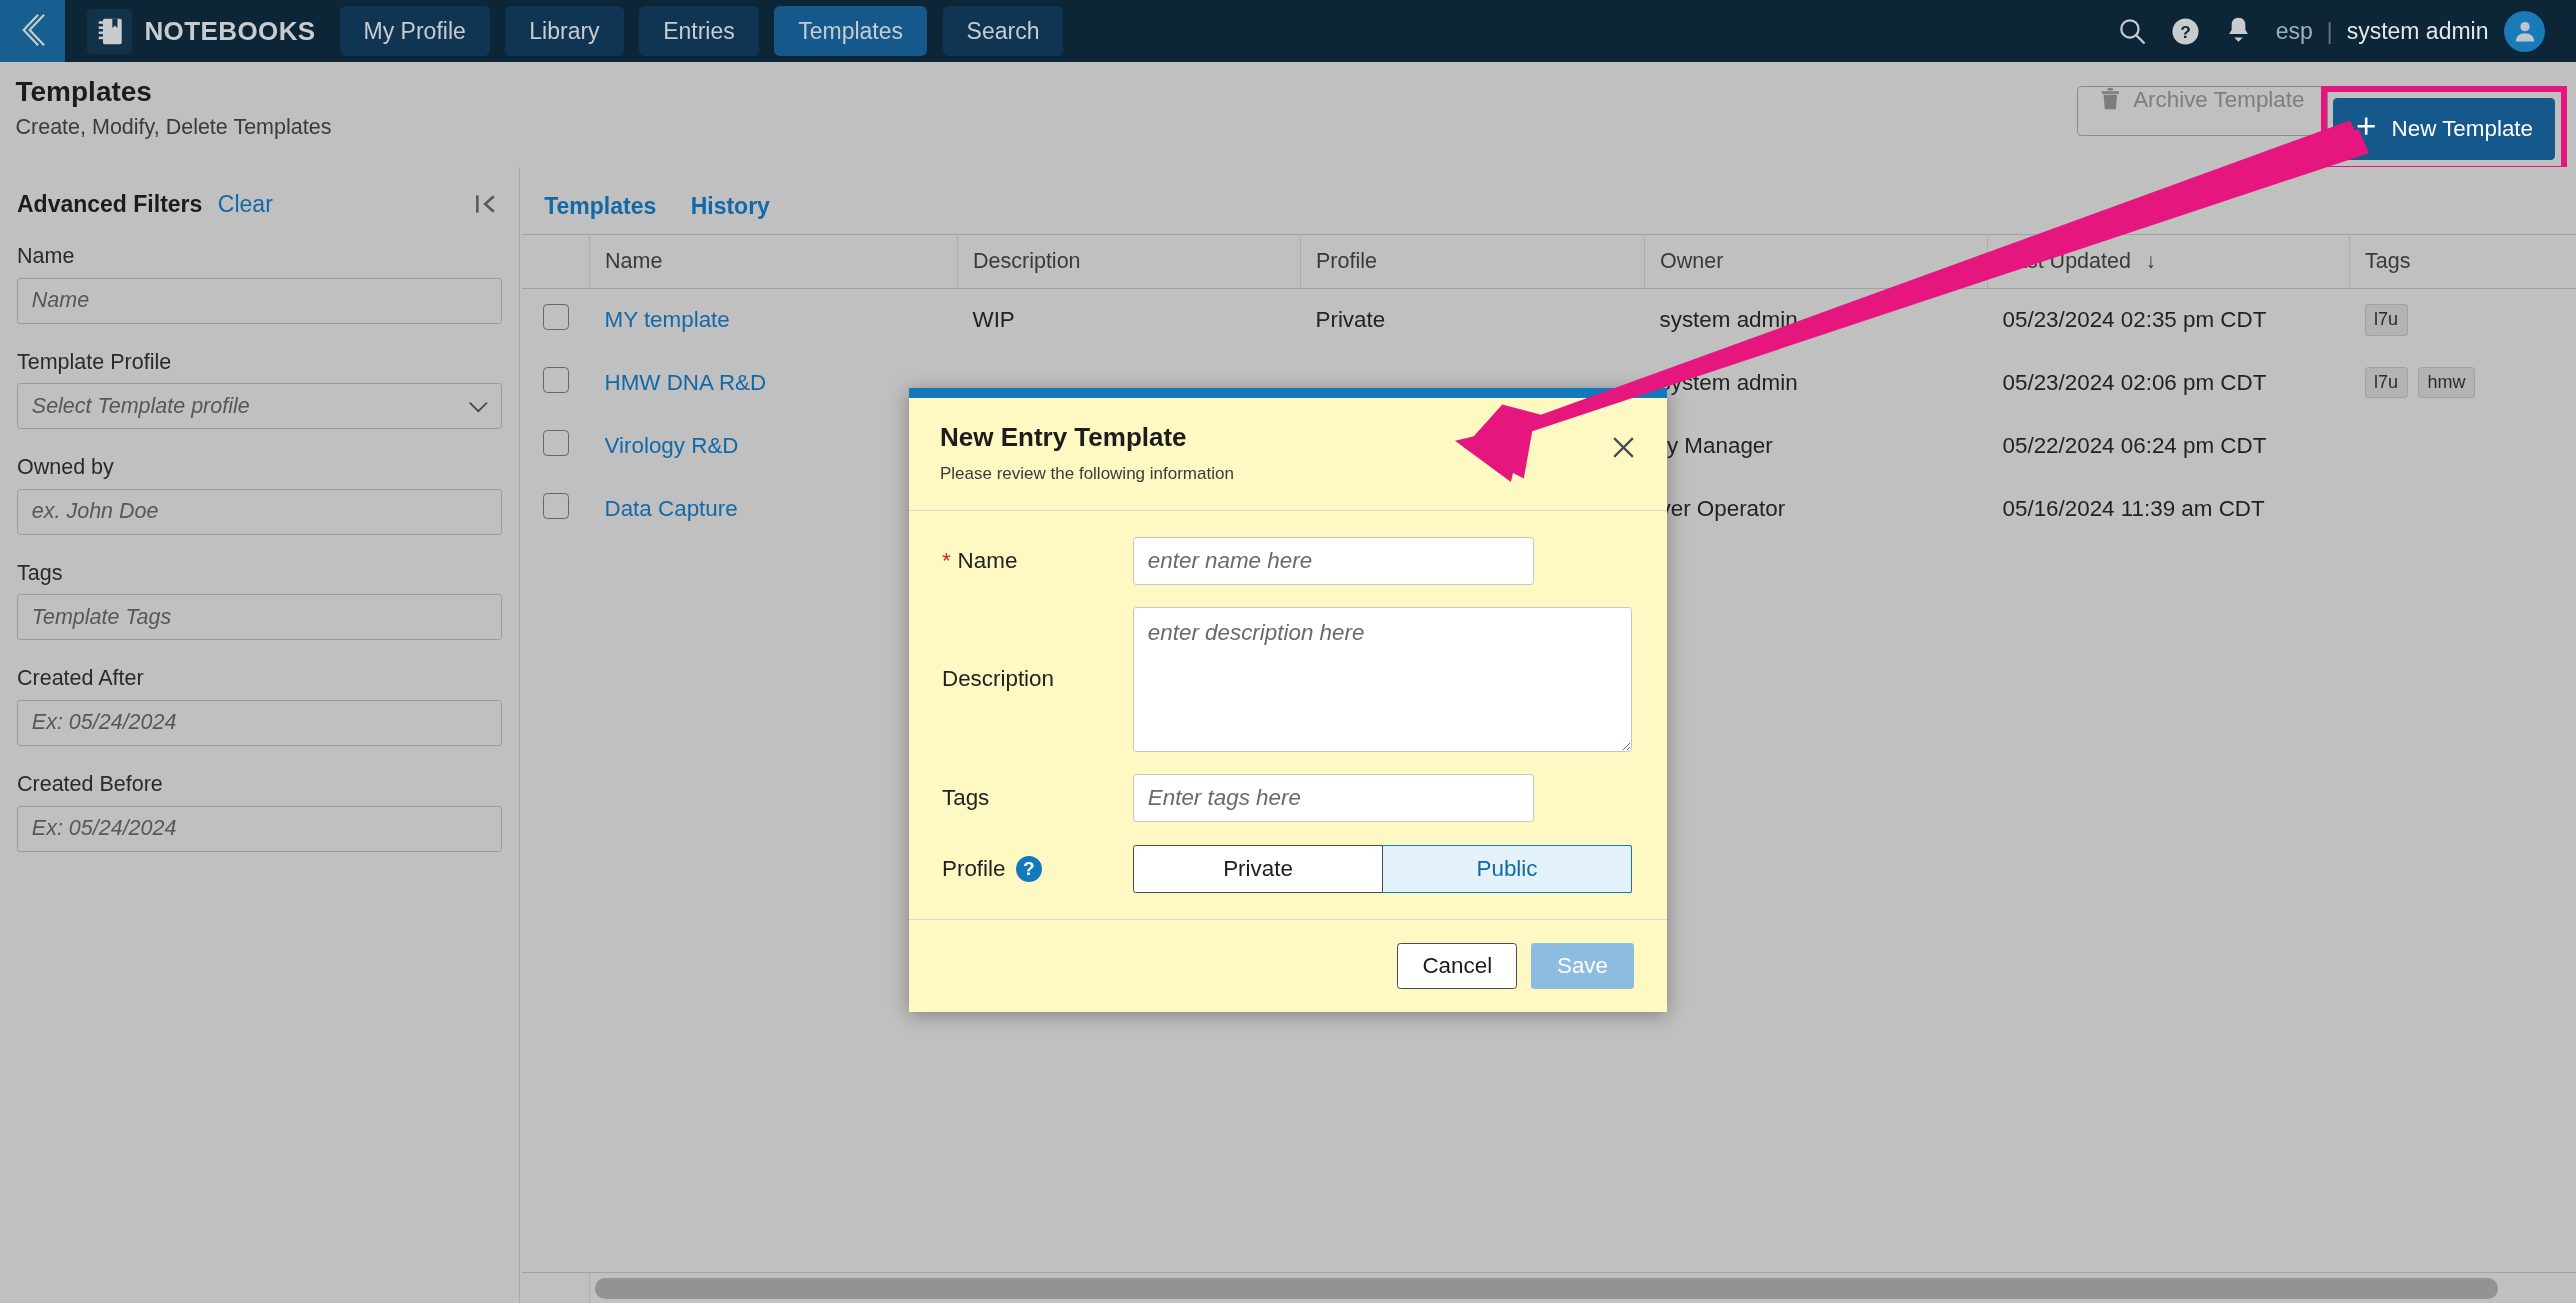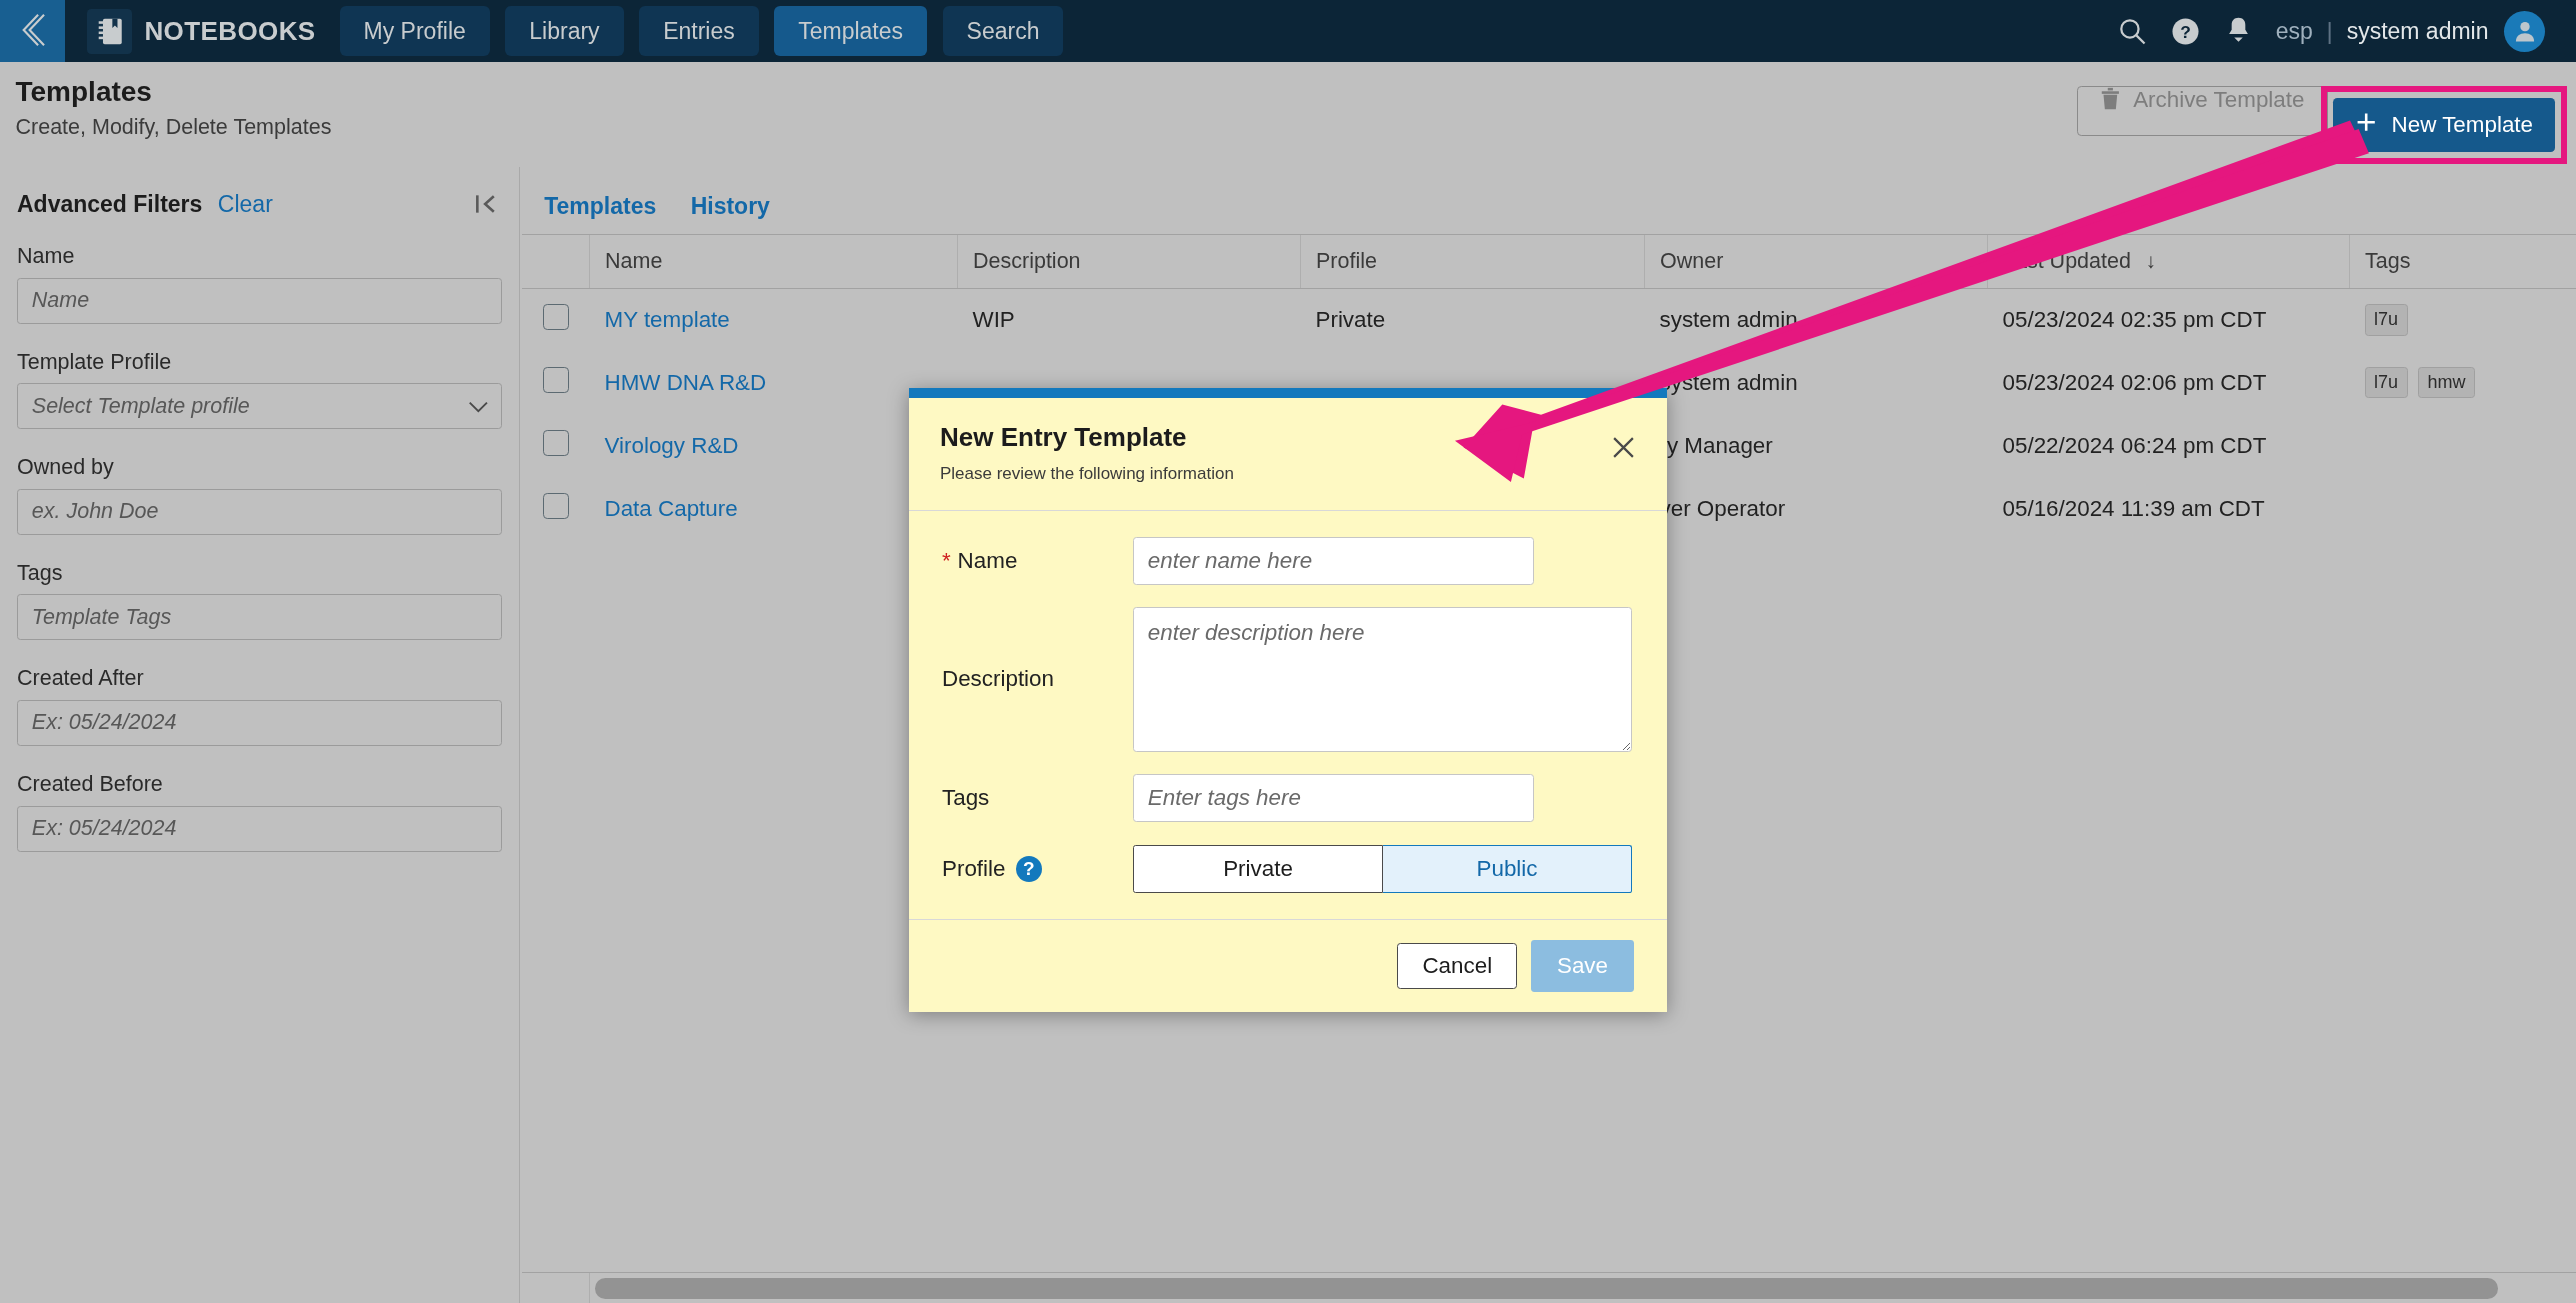--- a/index.html
+++ b/index.html
@@ -72,21 +72,21 @@
     height: 50px; padding: 0 22.4px; border: 0.9px solid #8a8a8a; border-radius: 4.3px;
     background: transparent; color: #7d7d7d; font-size: 22.4px;
     display: flex; align-items: flex-start; gap: 12px; cursor: not-allowed;
     font-family: "Liberation Sans", sans-serif;
   }
   .newtpl-wrap {
     border: 6px solid #e5177f; padding: 6px; margin-left: -6.9px;
     background: transparent;
   }
   .btn-new {
-    height: 54px; padding: 0 22.4px; border: none; border-radius: 4.3px;
+    height: 62px; padding: 0 22.4px; border: none; border-radius: 4.3px;
     background: #15598c; color: #ffffff; font-size: 22.4px;
     display: flex; align-items: center; gap: 13.8px; cursor: pointer;
     font-family: "Liberation Sans", sans-serif;
   }
 
   
   .sidebar {
     position: absolute; left: 0; top: 167px; width: 520px; height: 1136px;
     background: #c0c0c0; border-right: 1.7px solid #a9a9a9;
   }
@@ -215,21 +215,21 @@
     border-top: 0.9px solid #d8d8d8;
     display: flex; align-items: center; justify-content: flex-end;
     gap: 13.8px; padding-right: 33px;
   }
   .btn-cancel {
     height: 46px; padding: 0 24px; border: 1.7px solid #4a4a4a; border-radius: 3.4px;
     background: #fff; color: #1c1c1c; font-size: 22.4px; cursor: pointer;
     font-family: "Liberation Sans", sans-serif;
   }
   .btn-save {
-    height: 52px; padding: 0 26px; border: none; border-radius: 3.4px;
+    height: 46px; padding: 0 26px; border: none; border-radius: 3.4px;
     background: #8cbde0; color: #ffffff; font-size: 22.4px; cursor: pointer;
     font-family: "Liberation Sans", sans-serif;
   }
 
   
   .anno { position: absolute; left: 0; top: 0; width: 2576px; height: 1303px; pointer-events: none; }
 </style>
 </head>
 <body>
 

